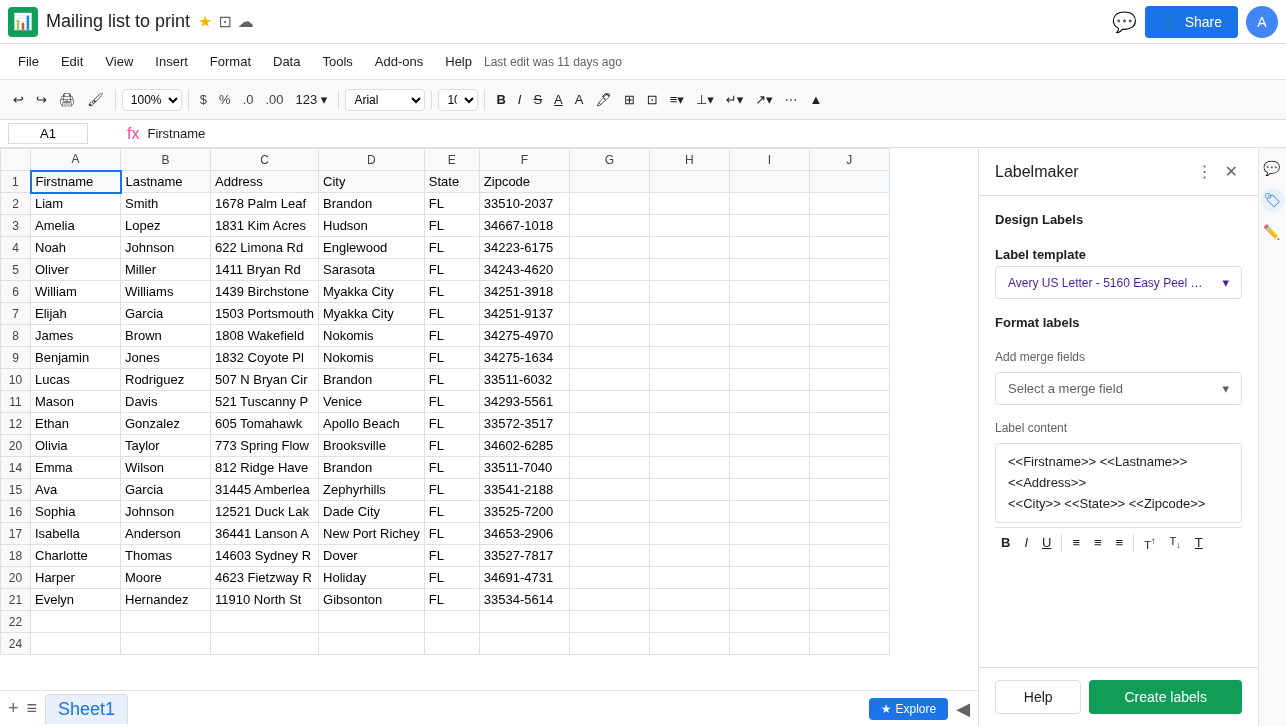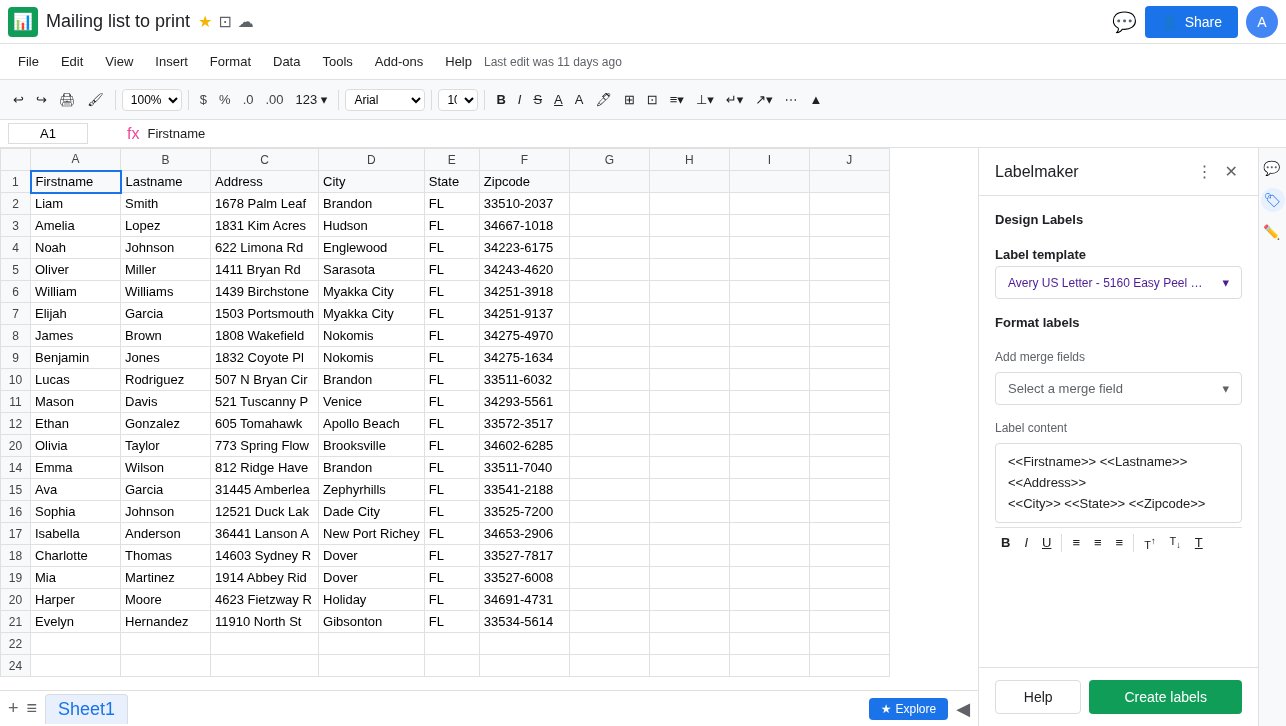--- a/index.html
+++ b/index.html
@@ -438,33 +438,20 @@
               <td>14603 Sydney R</td>
               <td>Dover</td>
               <td>FL</td>
               <td>33527-7817</td>
               <td></td>
               <td></td>
               <td></td>
               <td></td>
             </tr>
             <tr>
-              <td class="row-header">19</td>
-              <td>Mia</td>
-              <td>Martinez</td>
-              <td>1914 Abbey Rid</td>
-              <td>Dover</td>
-              <td>FL</td>
-              <td>33527-6008</td>
-              <td></td>
-              <td></td>
-              <td></td>
-              <td></td>
-            </tr>
-            <tr>
               <td class="row-header">20</td>
               <td>Harper</td>
               <td>Moore</td>
               <td>4623 Fietzway R</td>
               <td>Holiday</td>
               <td>FL</td>
               <td>34691-4731</td>
               <td></td>
               <td></td>
               <td></td>

